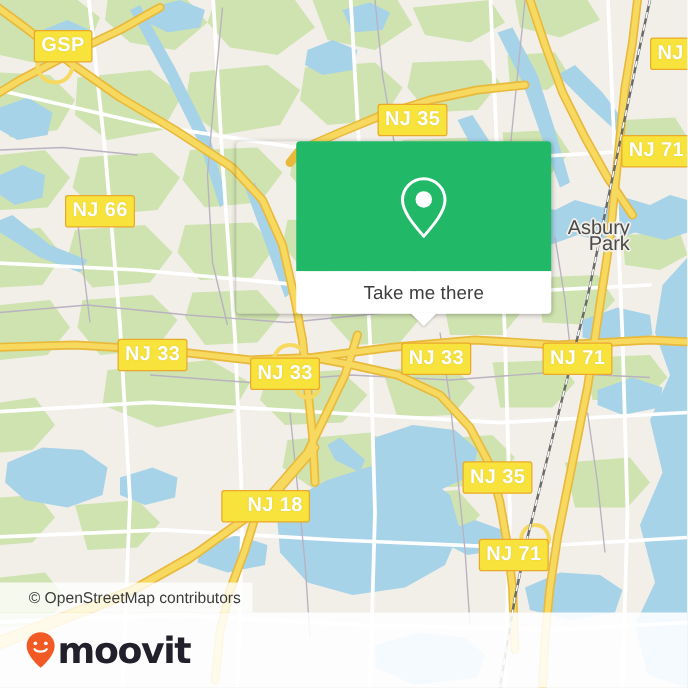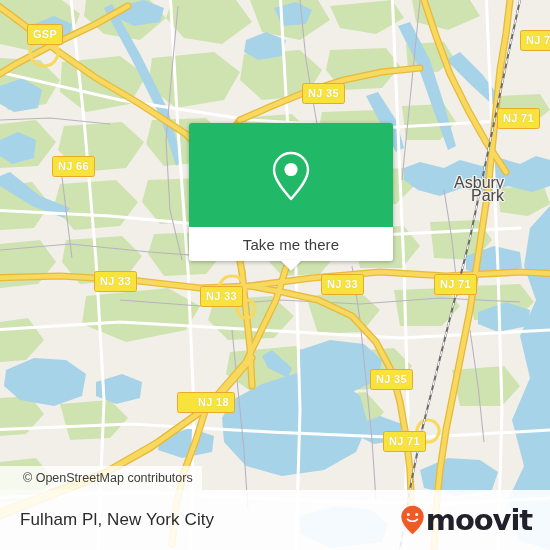--- a/index.html
+++ b/index.html
@@ -34,21 +34,21 @@
   
   .shield {
     position: absolute;
     box-sizing: border-box;
     background: #f7e33c;
     border: 1.6px solid #eaa92a;
     border-radius: 2.5px;
     color: #ffffff;
     font-family: "Liberation Sans", sans-serif;
     font-weight: bold;
-    font-size: 11px;
+    font-size: 16px;
     line-height: 1;
     padding: 3.5px 5px 4px 5px;
     white-space: nowrap;
     letter-spacing: 0.3px;
     text-shadow: 0 0 1px rgba(120,90,0,.25);
   }
 
   
   .place-label {
     position: absolute;
@@ -63,25 +63,26 @@
       0 -1.4px #f2efe9, 0 1.4px #f2efe9,
       -1px -1px #f2efe9, 1px -1px #f2efe9,
       -1px 1px #f2efe9, 1px 1px #f2efe9;
   }
   .place-label .pl-line { display: block; }
 
   
   #callout {
     position: absolute;
     left: 189px;
-    top: 123px;
+    top: 113px;
     width: 204px;
     border-radius: 3px;
     box-shadow: 0 1px 4px rgba(0,0,0,0.30);
     overflow: visible;
+    padding-left: 48px;
   }
   #callout-green {
     background: #21b868;
     height: 104px;
     border-radius: 3px 3px 0 0;
     display: flex;
     align-items: center;
     justify-content: center;
   }
   #callout-pin {
@@ -384,21 +385,20 @@
       <span id="callout-label">Take me there</span>
       <div id="callout-notch"></div>
     </div>
   </div>
 
   <div id="attribution">
     <span id="attribution-text">© OpenStreetMap contributors</span>
   </div>
 
   <div id="bottom-bar">
-    <span id="place-title">Fulham Pl, New York City</span>
     <div id="moovit-logo">
       <svg id="moovit-pin" viewBox="0 0 25 30" xmlns="http://www.w3.org/2000/svg">
         <path d="M12.5 0.8 C6.2 0.8 1.3 5.6 1.3 11.7 C1.3 18.9 9.4 26.4 12.5 29.2 C15.6 26.4 23.7 18.9 23.7 11.7 C23.7 5.6 18.8 0.8 12.5 0.8 Z" fill="#f15a24"></path>
         <circle cx="8.3" cy="9.6" r="1.5" fill="#ffffff"></circle>
         <circle cx="16.7" cy="9.6" r="1.5" fill="#ffffff"></circle>
         <path d="M7.6 14.3 C9.2 16.9 15.8 16.9 17.4 14.3" fill="none" stroke="#ffffff" stroke-width="1.7" stroke-linecap="round"></path>
       </svg>
       <span id="moovit-word">moovit</span>
     </div>
   </div>

